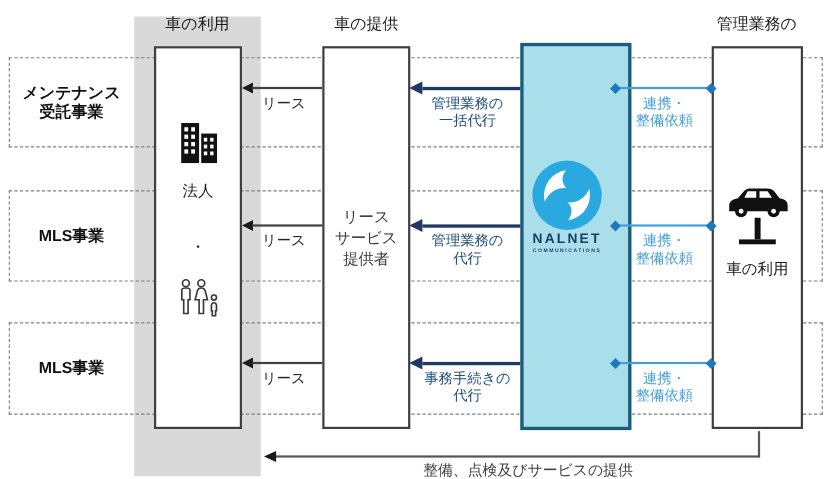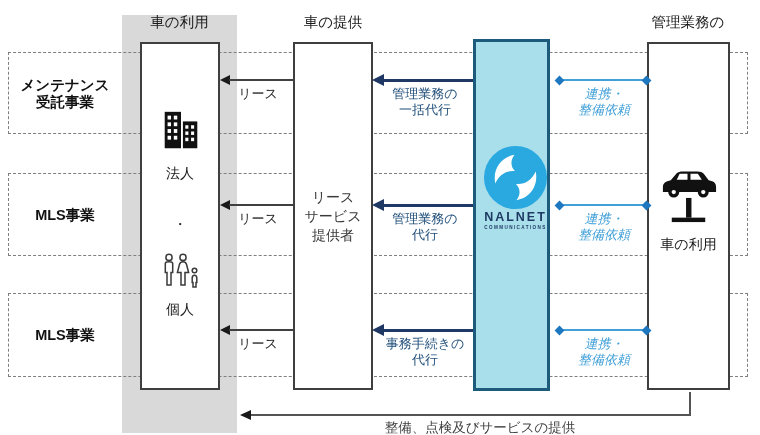--- a/index.html
+++ b/index.html
@@ -20,21 +20,21 @@
   .col-header{top:12px;height:20px;line-height:20px;font-size:14.5px;color:#1a1a1a;z-index:6;}
   .h-use{left:122px;width:115px;} .h-provide{left:283px;width:100px;}
   .h-manage{left:466px;width:100px;font-weight:bold;} .h-maintain{left:638px;width:100px;}
   
   .biz-label{left:6px;width:118px;font-size:14.5px;font-weight:bold;color:#111;z-index:3;line-height:17px;}
   .biz0{top:77px;} .biz1{top:207px;} .biz2{top:327px;}
   
   .ebox{top:42px;height:348px;background:#fff;border:2px solid #3f3f3f;box-sizing:border-box;z-index:3;padding-left:40px;}
   .box-user{left:140px;width:80px;}
   .box-lease{left:293px;width:80px;}
-  .box-company{left:473px;top:39px;width:77px;height:352px;background:#a9deeb;border:3px solid #1d5b7d;}
+  .box-company{left:473px;top:39px;width:101px;height:352px;background:#a9deeb;border:3px solid #1d5b7d;}
   .box-factory{left:647px;width:83px;}
   
   .user-item{left:0;width:76px;}
   .txt-corporate{top:121px;font-size:14px;}
   .txt-sep{top:172px;font-size:14px;}
   .txt-individual{top:257px;font-size:14px;}
   
   .lease-text{left:0;top:144px;width:76px;font-size:14px;line-height:19px;color:#3a3a3a;}
   
   .brand{left:0;top:168px;width:79px;font-size:12.5px;font-weight:bold;letter-spacing:2px;color:#1e3a63;}
@@ -44,21 +44,21 @@
   
   .line{z-index:4;}
   .lease-line{left:229px;width:64px;height:1.8px;background:#404040;}
   .lease-tip{width:0;height:0;border-top:5px solid transparent;border-bottom:5px solid transparent;border-right:10px solid #1a1a1a;z-index:4;}
   .mgmt-line{left:384px;width:89px;height:3px;background:#1f3864;z-index:4;}
   .mgmt-tip{width:0;height:0;border-top:6px solid transparent;border-bottom:6px solid transparent;border-right:12px solid #1f3864;z-index:4;}
   .coop-line{left:560px;width:87px;height:2px;background:#41a0d8;z-index:4;}
   .diamond{width:7px;height:7px;background:#1e78c0;transform:rotate(45deg);z-index:5;}
   .lease-caption{left:228px;width:60px;font-size:13px;color:#262626;z-index:5;}
   .mgmt-caption{left:366px;width:118px;font-size:13px;color:#1f4e79;line-height:16px;z-index:5;}
-  .coop-caption{left:549px;width:110px;font-size:13px;color:#3f9fd8;line-height:16px;z-index:5;font-style:italic;}
+  .coop-caption{left:549px;width:110px;font-size:13px;color:#3f9fd8;line-height:16px;z-index:5;}
   
   .bottom-v{left:689px;top:392px;width:1.8px;height:23.5px;background:#555;z-index:4;}
   .bottom-h{left:249px;top:414px;width:441px;height:1.8px;background:#555;z-index:4;}
   .bottom-tip{left:240px;top:410px;width:0;height:0;border-top:5.5px solid transparent;border-bottom:5.5px solid transparent;border-right:11px solid #1a1a1a;z-index:4;}
   .bottom-caption{left:330px;top:419px;width:300px;font-size:13.5px;color:#404040;z-index:5;}
   svg{display:block;}
 </style>
 </head>
 <body>
 
@@ -107,21 +107,20 @@
         <g fill="none" stroke="#3a3a3a" stroke-width="1.5">
           <circle cx="10" cy="5.4" r="3.1"></circle>
           <path d="M6.3,11.5 C6.3,10.4 7.6,9.8 10,9.8 C12.4,9.8 13.7,10.4 13.7,11.5 L13.7,20.5 L12,20.5 L12,33 L8,33 L8,20.5 L6.3,20.5 Z"></path>
           <circle cx="24" cy="5.4" r="3.1"></circle>
           <path d="M24,9.8 C26,9.8 27,10.8 27.5,12.3 L29.6,20.5 L26,20.5 L26,33 L22,33 L22,20.5 L18.4,20.5 L20.5,12.3 C21,10.8 22,9.8 24,9.8 Z"></path>
           <circle cx="35.5" cy="18.5" r="2.3"></circle>
           <path d="M33.2,26 C33.2,24.3 34.2,23.2 35.5,23.2 C36.8,23.2 37.8,24.3 37.8,26 L37.8,30.5 L37,30.5 L37,35 L34,35 L34,30.5 L33.2,30.5 Z"></path>
         </g>
       </svg>
     </div>
-    <div class="abs user-item txt-individual center">個人</div>
   </div>
 
   <div class="abs ebox box-lease">
     <div class="abs lease-text center preline">リース
 サービス
 提供者</div>
   </div>
 
   <div class="abs ebox box-company">
     <div class="abs" style="left:6px;top:102px;">

